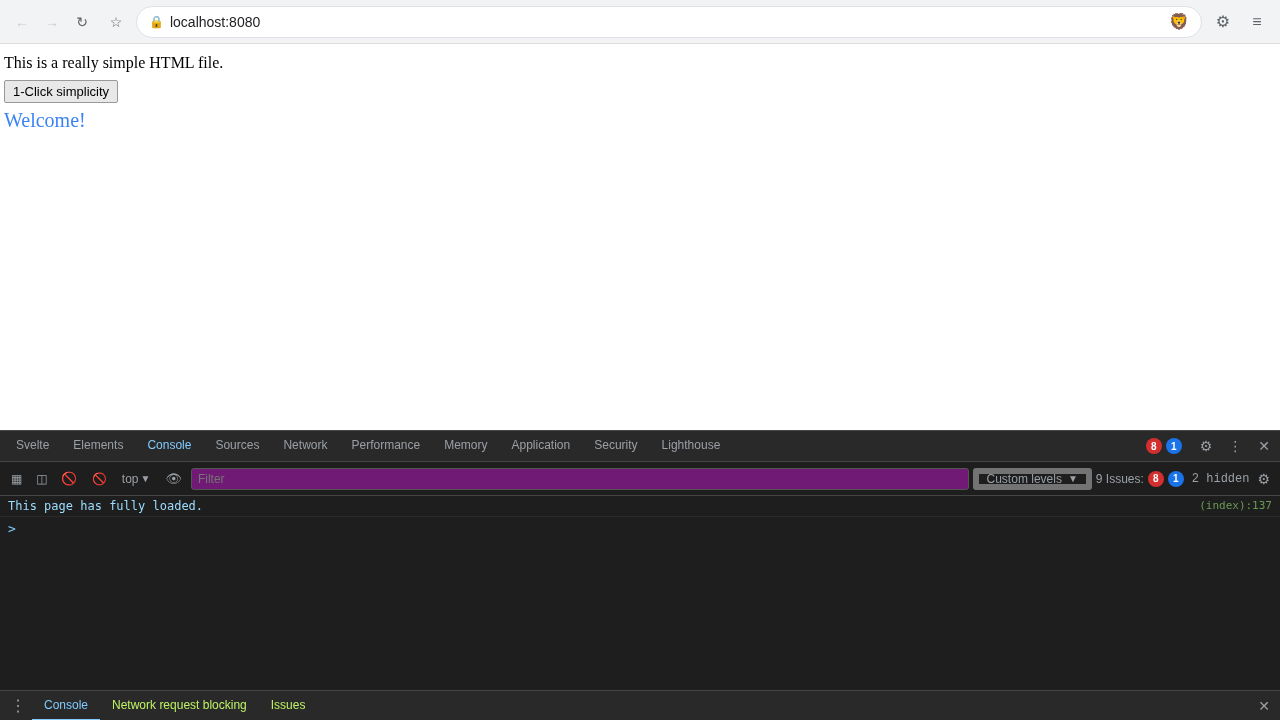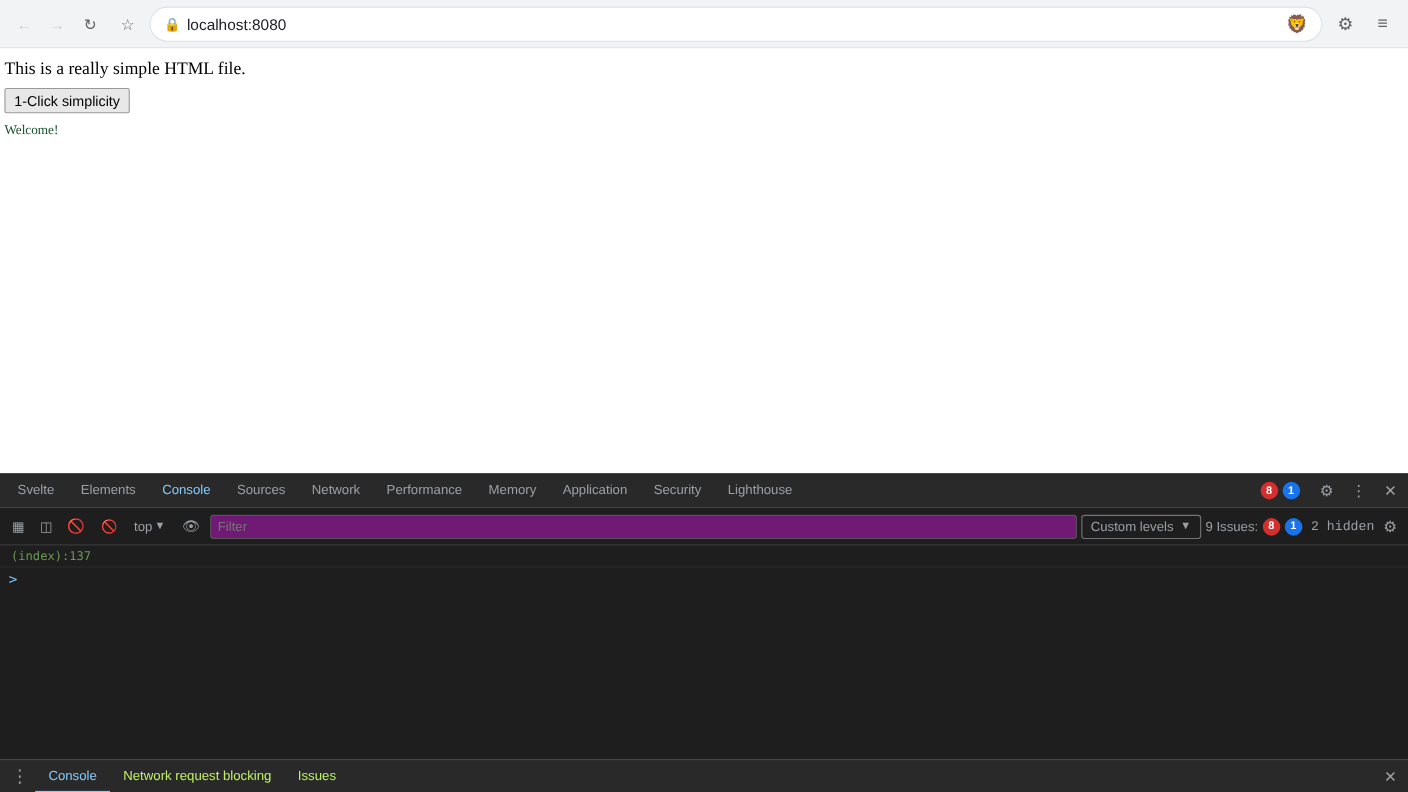--- a/index.html
+++ b/index.html
@@ -90,22 +90,22 @@
     .page-button {
       border: 1px solid #999;
       background: #e8e8e8;
       padding: 3px 8px;
       font-size: 13px;
       cursor: pointer;
       border-radius: 2px;
       margin-bottom: 6px;
     }
     .page-welcome {
-      font-size: 12px;
-      color: #14532d;
+      font-size: 20px;
+      color: #3b82f6;
       text-align: center;
     }
 
     
     .devtools {
       background: #1e1e1e;
       height: 290px;
       border-top: 1px solid #454545;
       display: flex;
       flex-direction: column;
@@ -232,21 +232,21 @@
       border: none;
       outline: none;
       color: #9aa0a6;
       font-size: 12px;
     }
     .custom-levels-btn {
       display: flex;
       align-items: center;
       gap: 3px;
       background: none;
-      border: 1px solid #737373;
+      border: 6px solid #737373;
       color: #9aa0a6;
       cursor: pointer;
       font-size: 12px;
       padding: 2px 8px;
       border-radius: 3px;
       height: 22px;
     }
     .issues-count {
       display: flex;
       align-items: center;
@@ -423,20 +423,21 @@
       <span>9 Issues:</span>
       <span class="badge-error">8</span>
       <span class="badge-warn">1</span>
     </div>
     <span class="hidden-count">2 hidden</span>
     <span class="settings-icon-sm">⚙</span>
   </div>
 
   <div class="console-output">
     <div class="console-message log">
+      <span class="console-message-text" style="color:#9cdcfe; font-family:monospace;">This page has fully loaded.</span>
       <span class="console-message-source">(index):137</span>
     </div>
     <div class="console-prompt">
       <span class="prompt-arrow">&gt;</span>
       <input type="text" style="background: transparent; border: none; outline: none; color: rgb(212, 212, 212); font-family: monospace; font-size: 12px; flex: 1 1 0%;">
     </div>
   </div>
 
   <div class="bottom-tabs">
     <span class="bottom-tab-dots">⋮</span>

